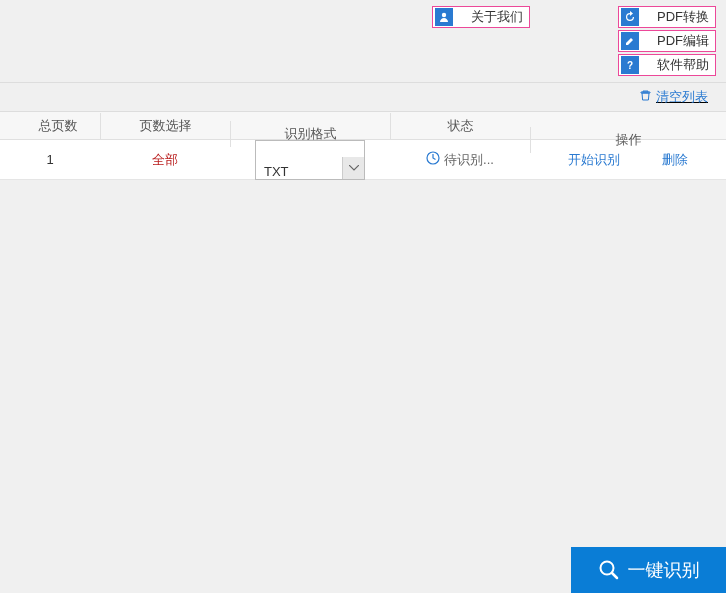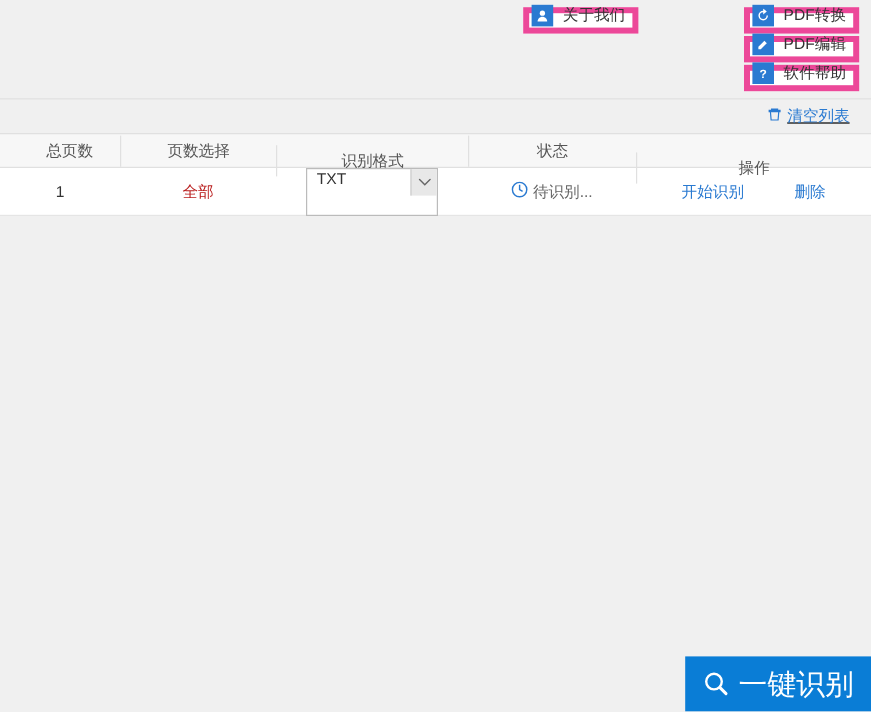--- a/index.html
+++ b/index.html
@@ -25,26 +25,26 @@
       gap: 8px;
     }
     .top-right-links {
       display: flex;
       flex-direction: column;
       gap: 2px;
       margin-left: 28px;
     }
     .top-link {
       display: flex;
-      align-items: flex-end;
-      gap: 8px;
+      align-items: center;
+      gap: 18px;
       font-size: 13px;
       color: #333;
       cursor: pointer;
-      border: 5px solid #ec4899;
+      border: 1px solid #ec4899;
       padding: 1px 6px 1px 2px;
       background: #fff;
       height: 22px;
       min-width: 78px;
     }
     .icon-box {
       width: 18px;
       height: 18px;
       display: flex;
       align-items: center;
@@ -104,21 +104,21 @@
       align-items: center;
       justify-content: center;
     }
     .cell-pages { width: 100px; color: #333; }
     .cell-pagesel { width: 130px; color: #b91c1c; }
     .cell-format { width: 160px; justify-content: center; }
     .cell-status { width: 140px; color: #666; gap: 4px; }
     .cell-action { width: 196px; flex: 1; gap: 42px; justify-content: center; }
     .format-select {
       display: flex;
-      align-items: flex-start;
+      align-items: flex-end;
       border: 1px solid #bbb;
       height: 40px;
       width: 110px;
       background: #fff;
       cursor: pointer;
     }
     .format-text {
       flex: 1;
       text-align: left;
       padding-left: 8px;
@@ -151,21 +151,21 @@
       bottom: 0;
       right: 0;
       background: #0a7dd6;
       color: #fff;
       height: 46px;
       width: 155px;
       display: flex;
       align-items: center;
       justify-content: center;
       gap: 8px;
-      font-size: 24px;
+      font-size: 18px;
       cursor: pointer;
     }
     .search-icon {
       width: 22px;
       height: 22px;
     }
     
     .annotation {
       position: absolute;
       pointer-events: none;

